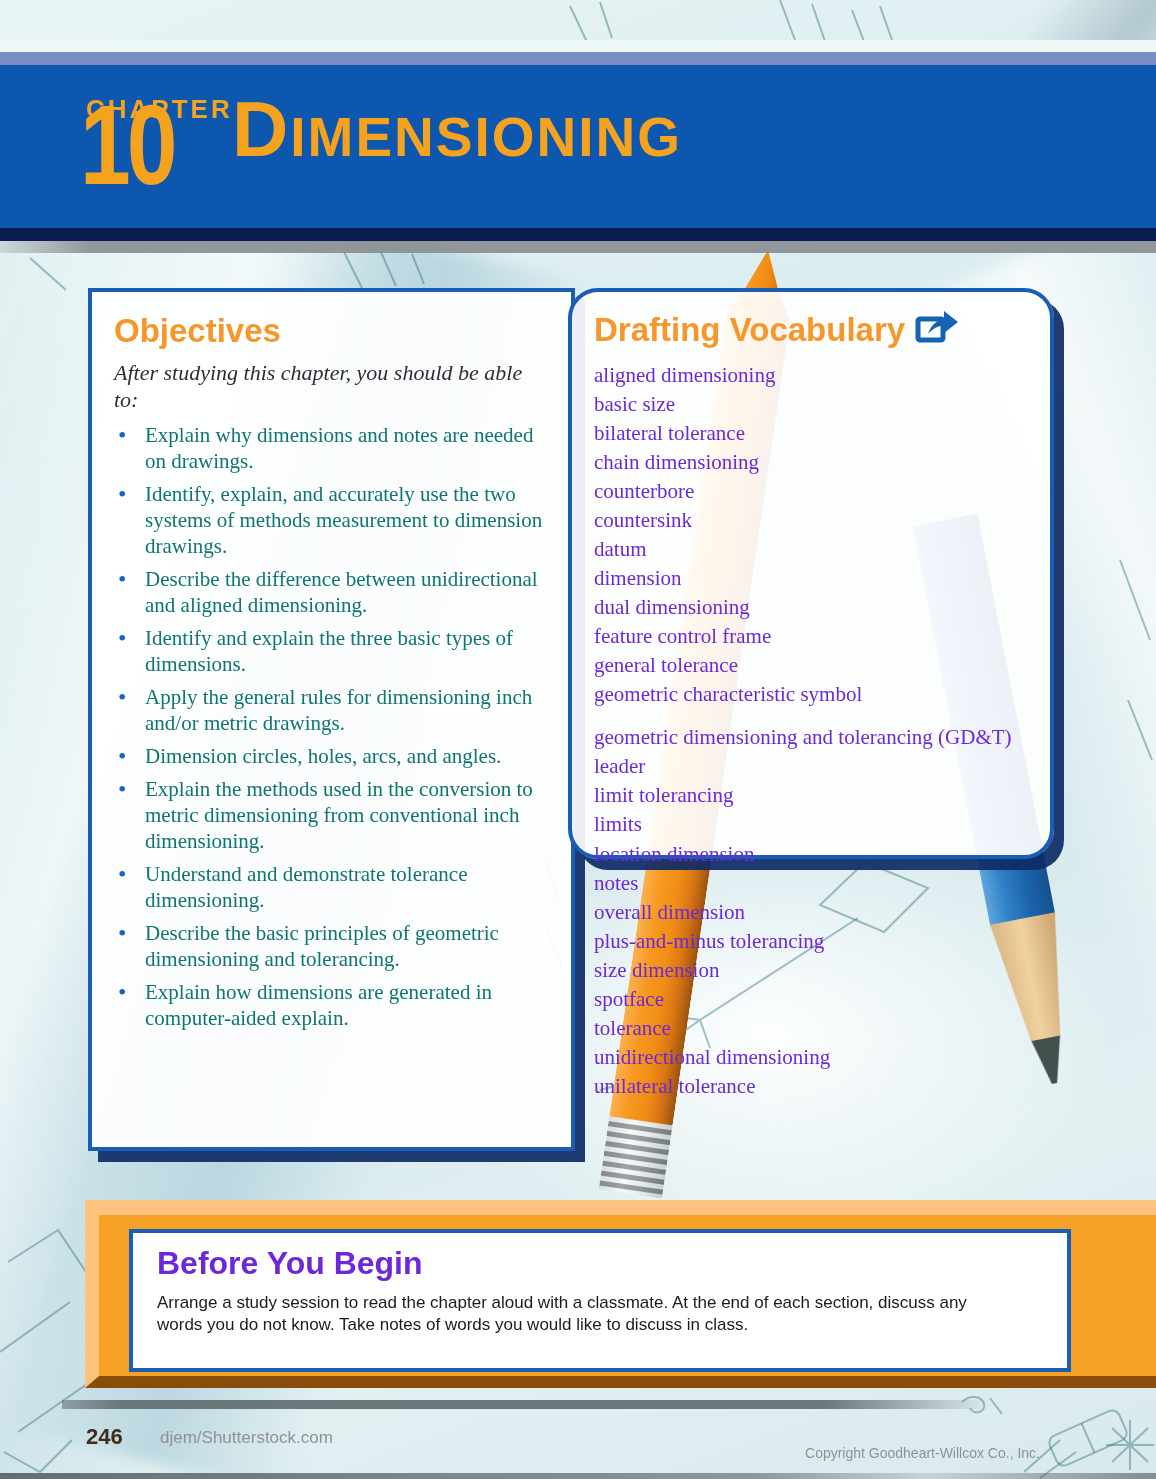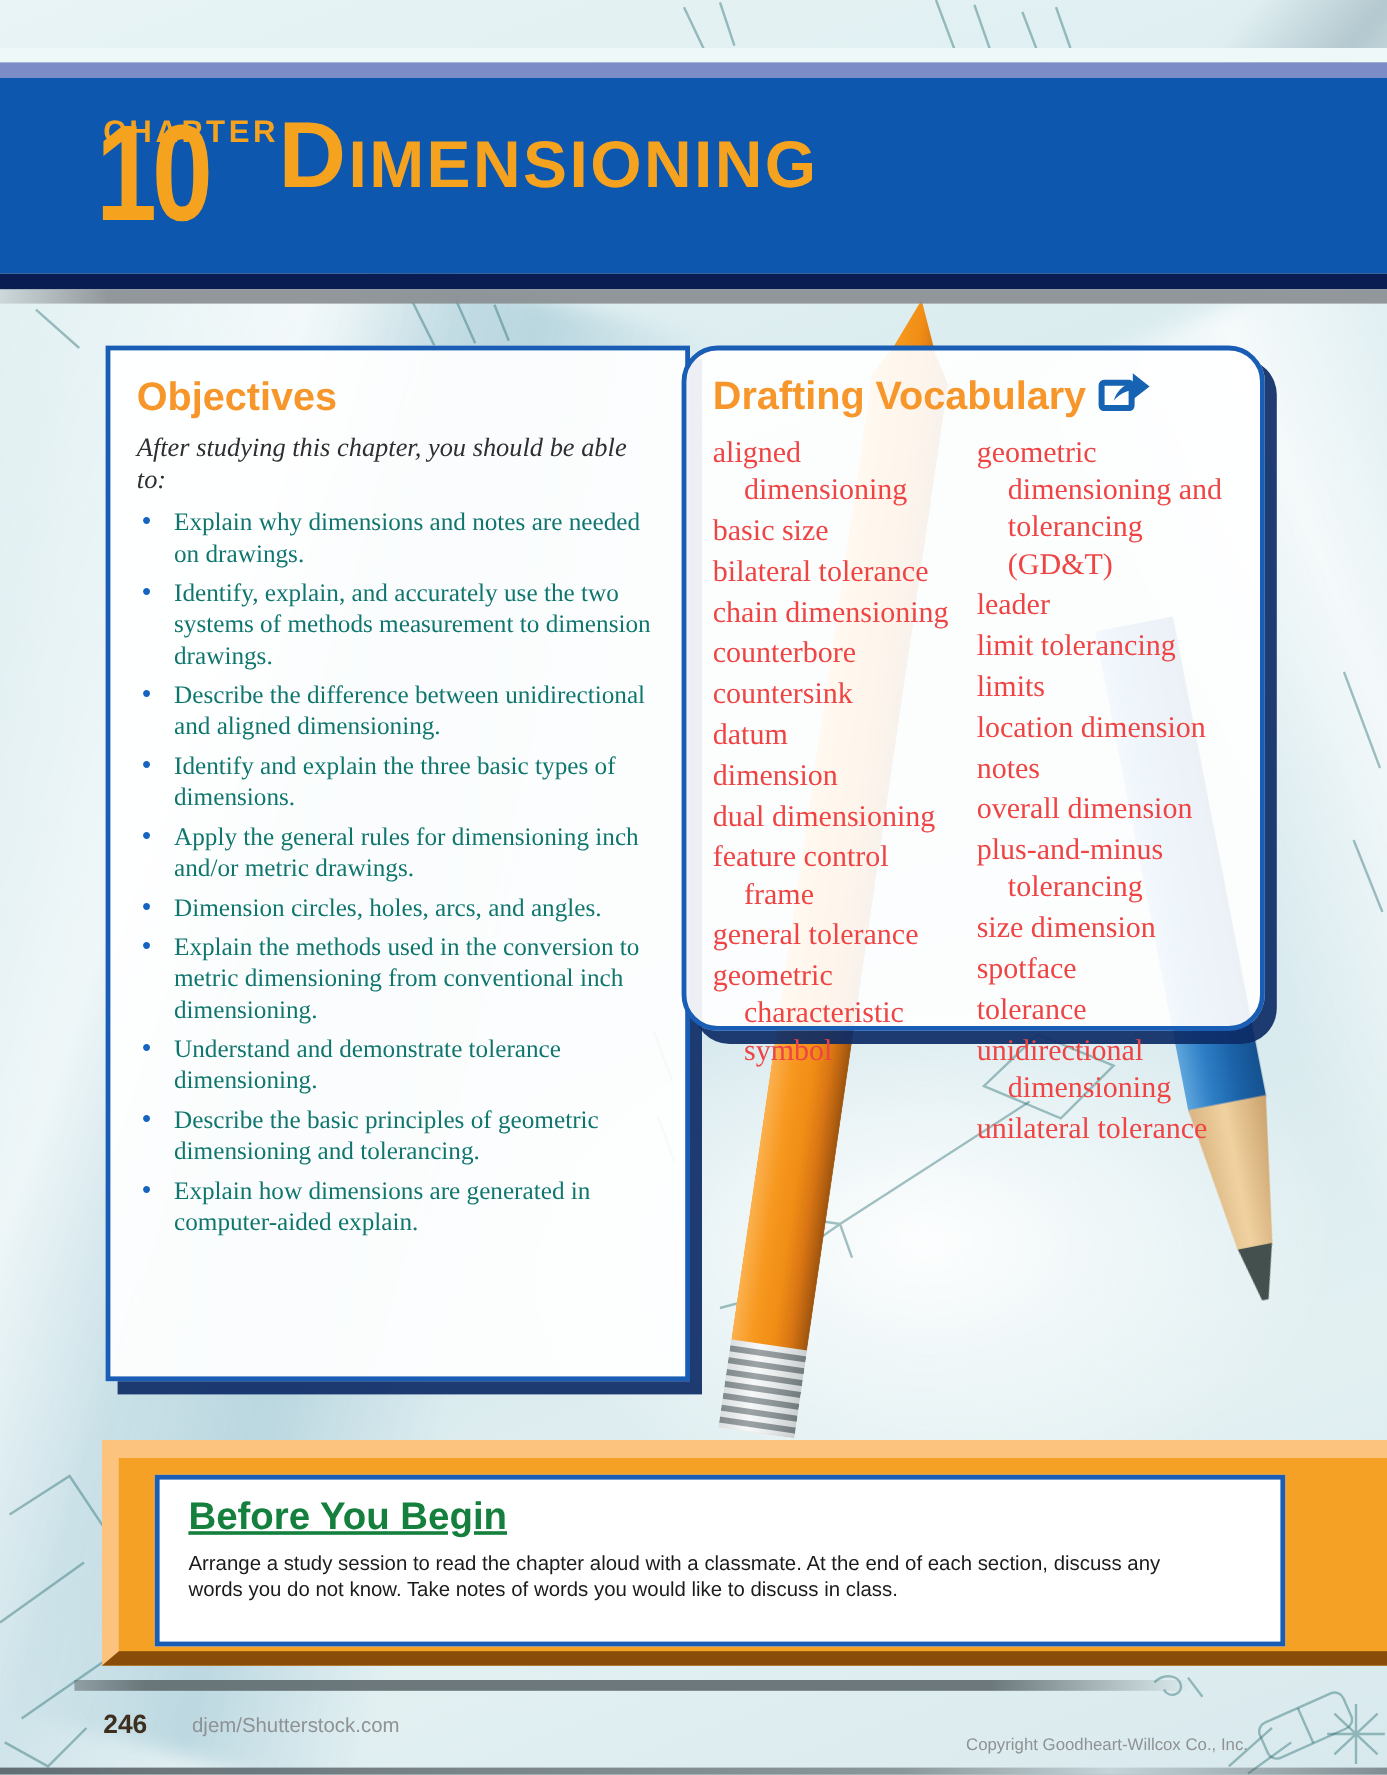--- a/index.html
+++ b/index.html
@@ -54,32 +54,32 @@
 
   
   .wbox{background:rgba(255,255,255,.92);border:4px solid #1a5db5;box-shadow:10px 11px 0 rgba(13,43,102,.92);z-index:4;}
   .objectives-box{left:88px;top:288px;width:437px;height:839px;padding:16px 20px 0 22px;box-sizing:content-box;}
   .vocab-box{left:568px;top:288px;width:438px;height:549px;padding:14px 18px 0 22px;box-sizing:content-box;border-radius:30px;}
   h2.box-heading{margin:4px 0 10px 0;font-size:33px;color:#f7962a;font-weight:bold;letter-spacing:0;}
   .obj-intro{font-family:"Liberation Serif",serif;font-style:italic;font-size:22px;line-height:1.22;color:#2f2f33;margin:0 0 8px 0;}
   ul.obj-list{list-style:none;margin:0;padding:0;font-family:"Liberation Serif",serif;font-size:21px;line-height:1.24;color:#0f766e;}
   ul.obj-list li{position:relative;padding-left:31px;margin:0 0 7px 0;}
   ul.obj-list li::before{content:"•";position:absolute;left:4px;top:-1px;color:#1565c0;font-size:24px;}
-  .vocab-cols{display:flex;gap:14px;font-family:"Liberation Serif",serif;font-size:25px;line-height:1.24;color:#ef4444;}
+  .vocab-cols{display:flex;gap:14px;font-family:"Liberation Serif",serif;font-size:21px;line-height:1.24;color:#6d28d9;flex-direction:column;}
   .vocab-col{flex:0 0 47%;}
   .vocab-col.right{flex:1 1 auto;}
   .vocab-term{padding-left:26px;text-indent:-26px;margin-bottom:3px;}
   .vocab-link-icon{display:inline-block;vertical-align:-3px;margin-left:10px;}
 
   
   .before-panel{left:85px;top:1200px;width:1071px;height:188px;background:#f5a125;z-index:4;
       border-top:15px solid #fbc37e;border-left:14px solid #fbc37e;border-bottom:12px solid #8a4c09;box-sizing:border-box;}
   .before-inner{position:absolute;left:30px;top:14px;width:888px;height:125px;background:#fff;
       border:4px solid #1a5db5;padding:10px 22px 0 24px;}
-  .before-inner h2{margin:2px 0 10px 0;font-size:32px;color:#15803d;font-weight:bold;text-decoration:underline;}
+  .before-inner h2{margin:2px 0 10px 0;font-size:32px;color:#6d28d9;font-weight:bold;}
   .before-body{margin:0;font-size:17px;line-height:1.32;color:#1b1b1b;max-width:850px;}
 
   
   .bar-ruler{left:62px;top:1400px;width:930px;height:9px;z-index:2;
       background:linear-gradient(90deg,rgba(95,107,110,.55) 0,rgba(95,107,110,.9) 60px,rgba(95,107,110,.9) 82%,rgba(95,107,110,0) 100%);}
   .bar-bottom{left:0;top:1473px;width:1156px;height:6px;z-index:2;
       background:linear-gradient(90deg,rgba(70,80,85,.8) 0,rgba(70,80,85,.55) 65%,rgba(70,80,85,.15) 80%,rgba(70,80,85,.6) 100%);}
   .footer-page{left:86px;top:1424px;font-size:22px;font-weight:bold;color:#3d2e1e;z-index:5;}
   .footer-credit{left:160px;top:1428px;font-size:17px;color:#8f9294;z-index:5;}
   .footer-copyright{left:640px;top:1428px;width:400px;text-align:right;font-size:14px;color:#8f9294;z-index:5;margin-top:17px;}

